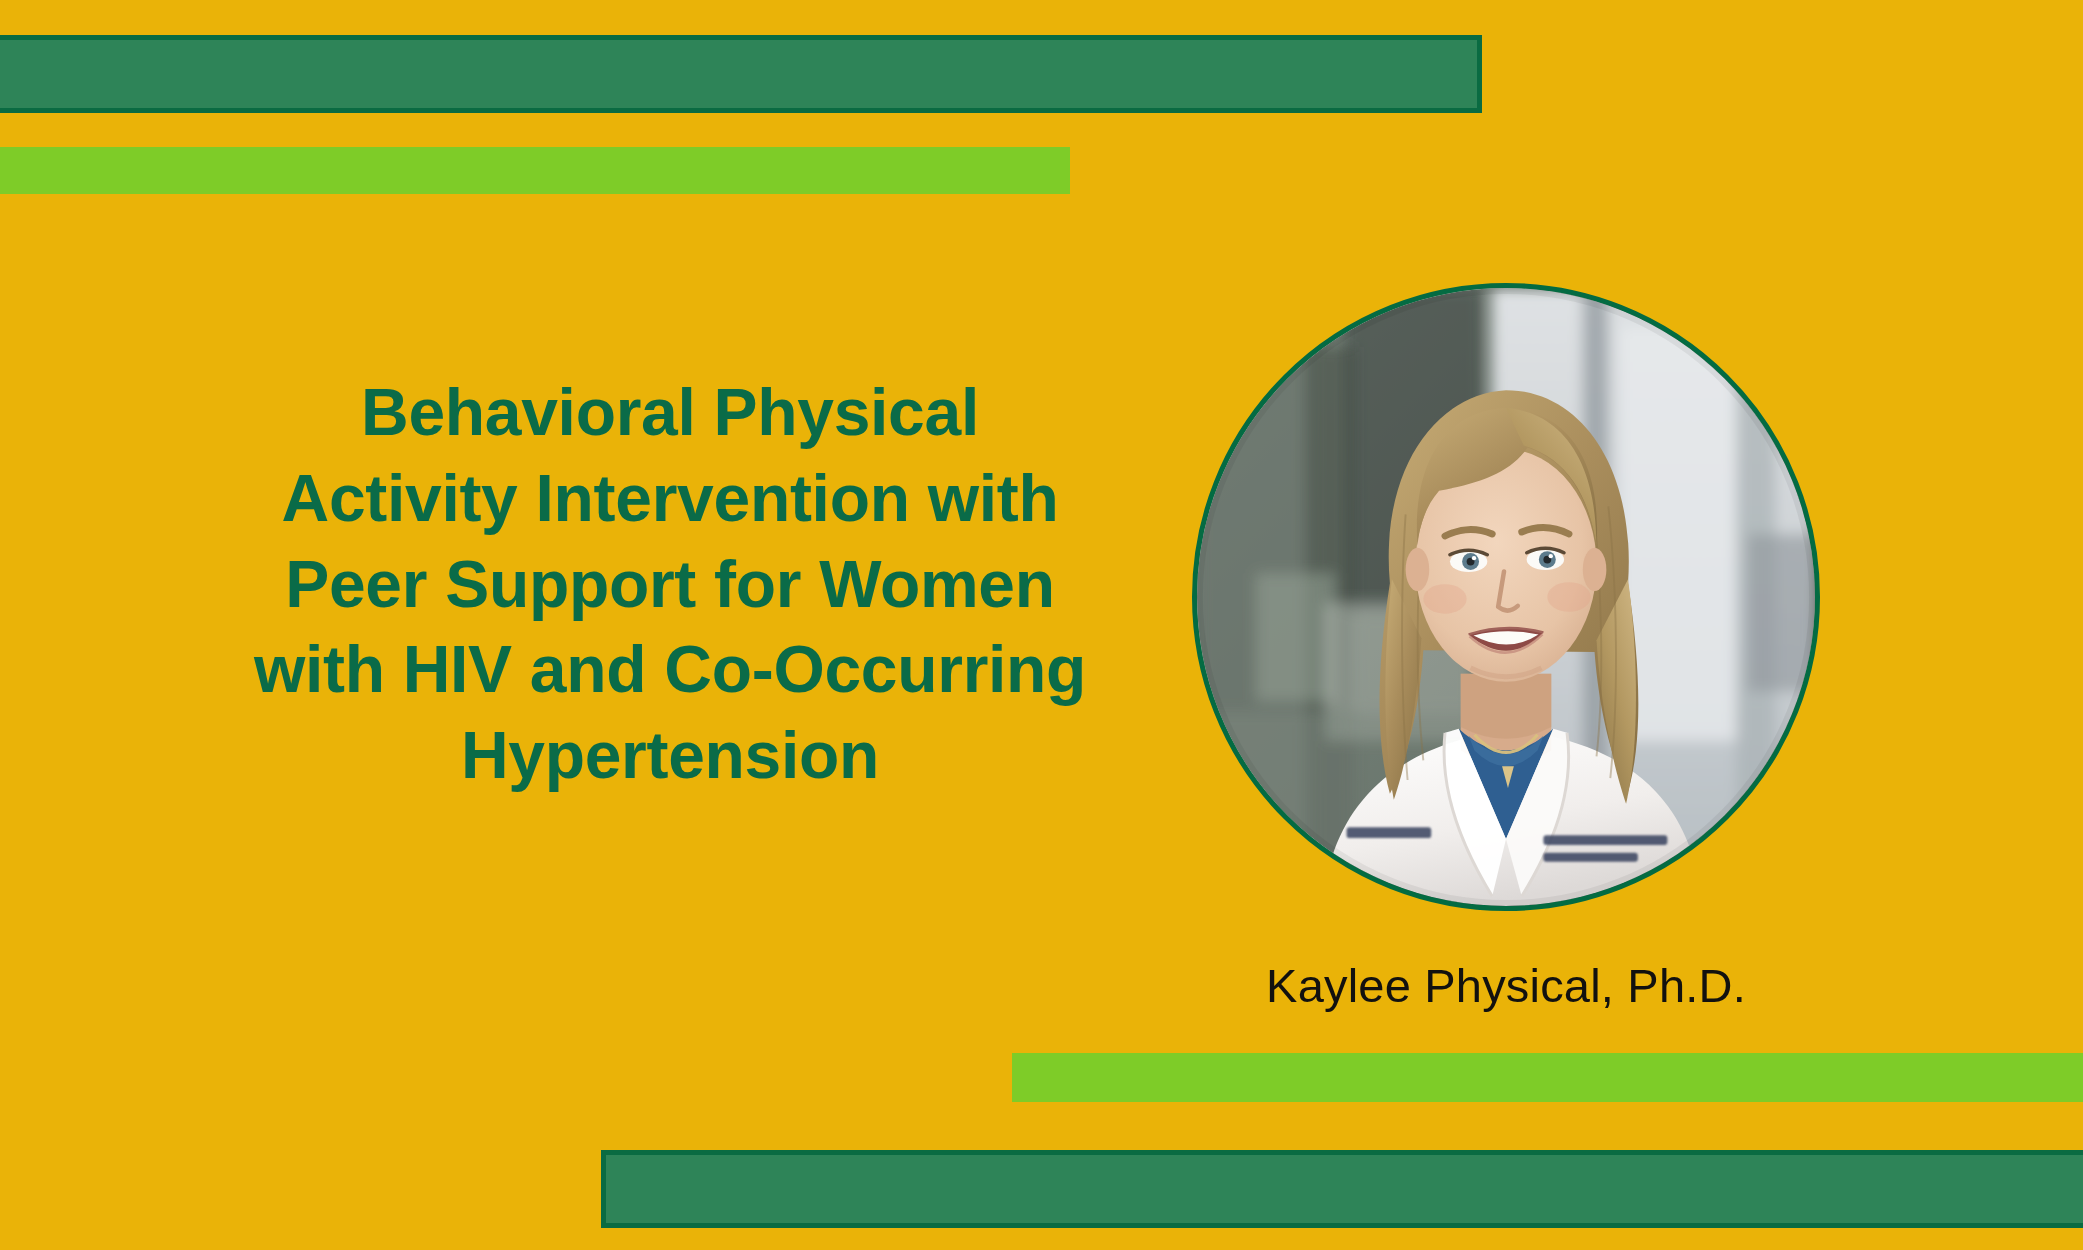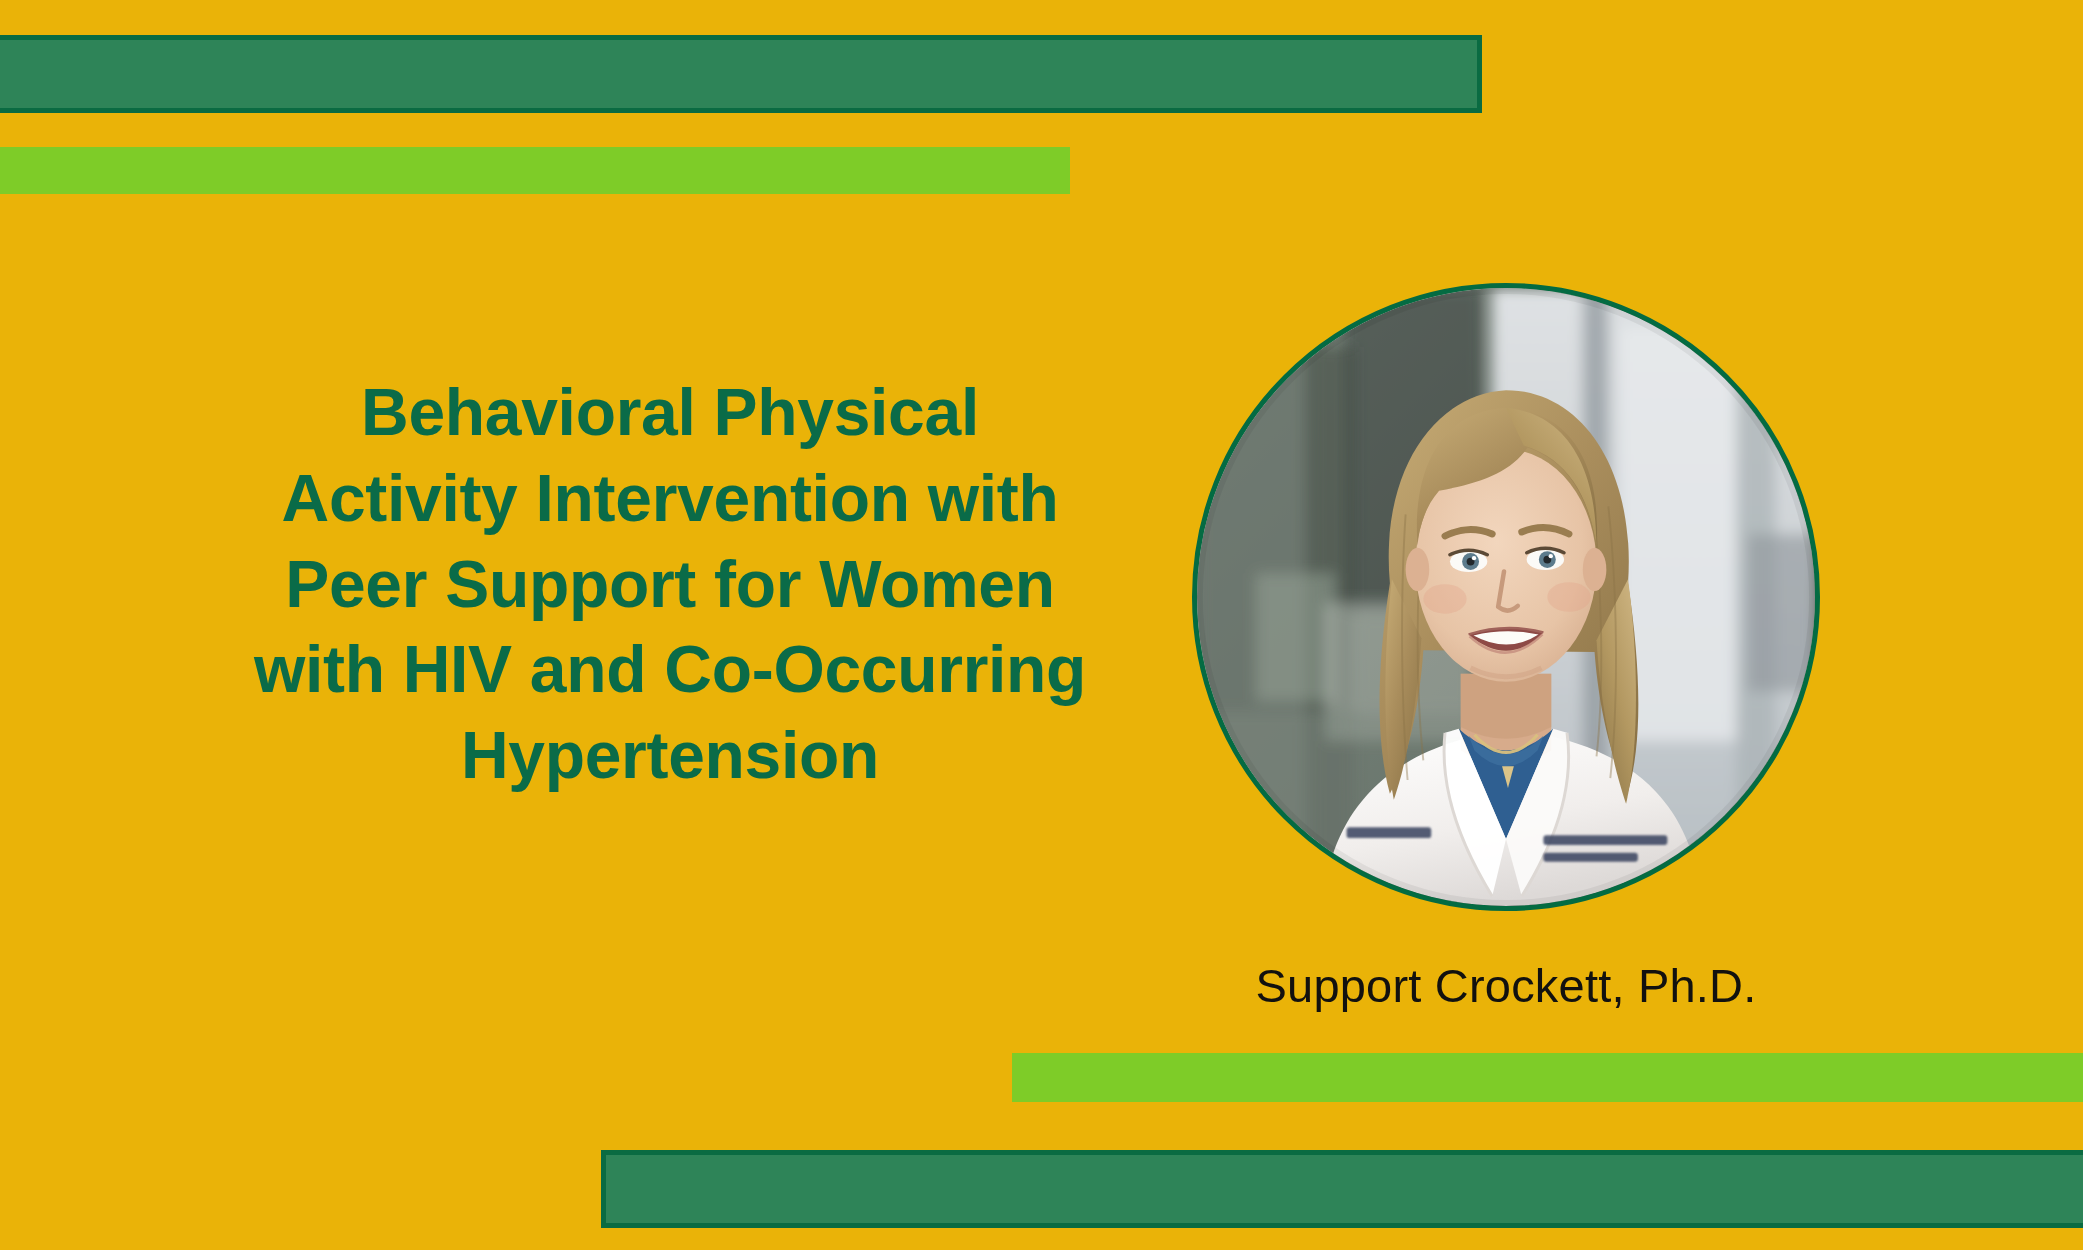--- a/index.html
+++ b/index.html
@@ -290,15 +290,15 @@
               <path d="M278 386 Q 314 404 350 386" stroke="#cfa184" stroke-width="5" fill="none" opacity="0.5"></path>
             </g>
 
             <circle cx="314" cy="314" r="311" fill="none" stroke="#000000" stroke-width="6" opacity="0.06"></circle>
           </g>
         </svg>
       </div>
     </div>
   </div>
 
-  <div class="presenter-name">Support Crockett, Ph.D.</div>
+  <div class="presenter-name">Kaylee Physical, Ph.D.</div>
 
 </div>
 
 </body></html>

